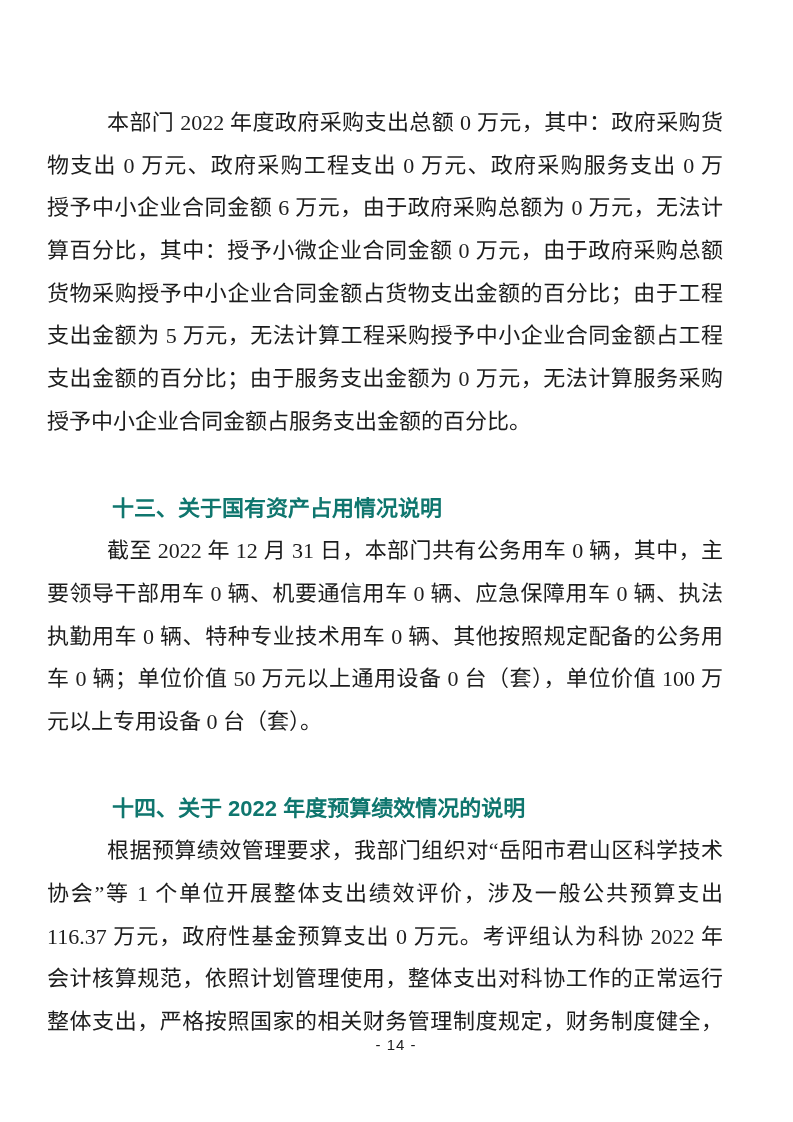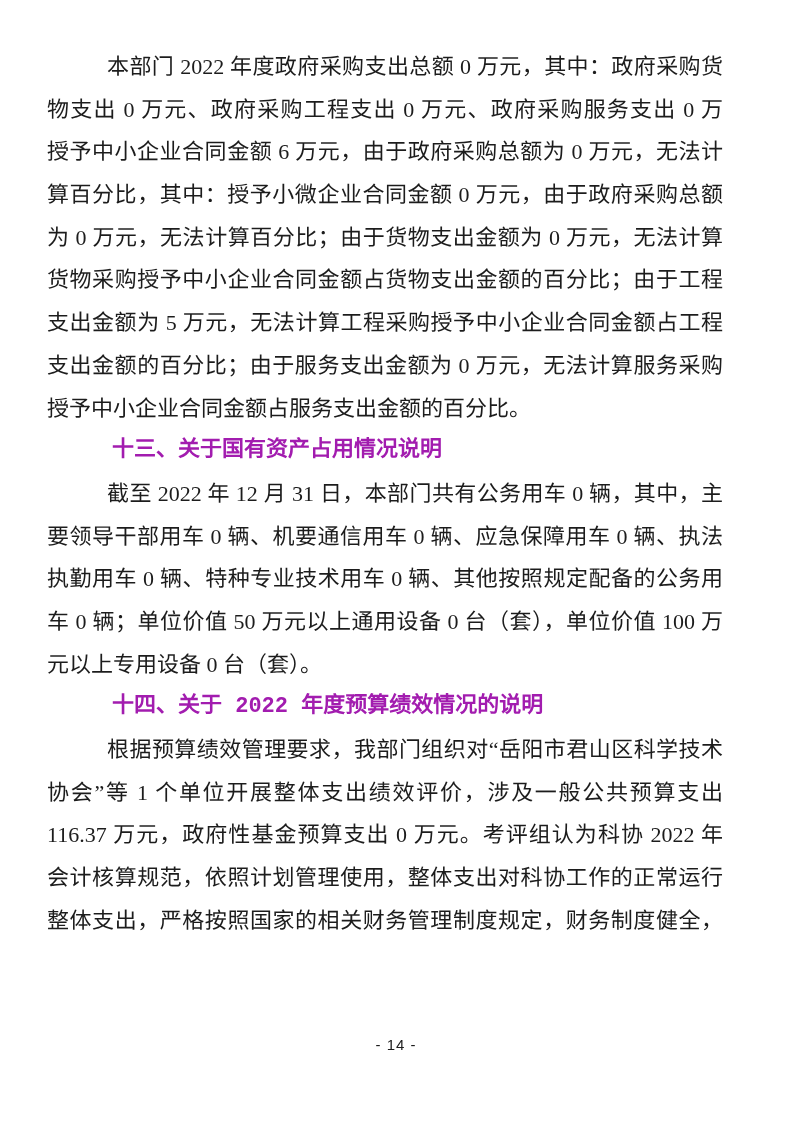--- a/index.html
+++ b/index.html
@@ -8,48 +8,49 @@
     width: 793px;
     height: 1122px;
     font-family: "Liberation Serif", "DejaVu Serif", serif;
     color: #1c1c1c;
     overflow: hidden;
   }
   .page {
     position: relative;
     width: 793px;
     height: 1122px;
-    padding: 46px 70px 0 47px;
+    padding: 102px 70px 0 47px;
     background: #ffffff;
   }
   .line {
     font-size: 22px;
     line-height: 42.7px;
     height: 42.7px;
     text-align: justify;
     text-align-last: justify;
     -moz-text-align-last: justify;
     overflow: hidden;
   }
   .line.first { text-indent: 60px; }
   .line.last {
     text-align: center;
     text-align-last: left;
     -moz-text-align-last: left;
   }
   .heading {
-    font-family: Liberation Mono, monospace;
+    font-family: Liberation Sans, sans-serif;
     font-weight: 700;
-    color: #a21caf;
+    color: #0f766e;
     font-size: 22px;
     line-height: 42.7px;
     height: 42.7px;
     padding-left: 65px;
     white-space: nowrap;
     overflow: hidden;
+    margin-top: 44px;
   }
   .footer {
     position: absolute;
     top: 1036px;
     left: 0;
     right: 1px;
     text-align: center;
     font-size: 15px;
     color: #1c1c1c;
     letter-spacing: 1px;
@@ -59,21 +60,20 @@
 </head>
 <body>
 
 <main class="page">
 
   <section>
     <div class="line first">本部门 2022 年度政府采购支出总额 0 万元，其中：政府采购货</div>
     <div class="line">物支出 0 万元、政府采购工程支出 0 万元、政府采购服务支出 0 万元。</div>
     <div class="line">授予中小企业合同金额 6 万元，由于政府采购总额为 0 万元，无法计</div>
     <div class="line">算百分比，其中：授予小微企业合同金额 0 万元，由于政府采购总额</div>
-    <div class="line">为 0 万元，无法计算百分比；由于货物支出金额为 0 万元，无法计算</div>
     <div class="line">货物采购授予中小企业合同金额占货物支出金额的百分比；由于工程</div>
     <div class="line">支出金额为 5 万元，无法计算工程采购授予中小企业合同金额占工程</div>
     <div class="line">支出金额的百分比；由于服务支出金额为 0 万元，无法计算服务采购</div>
     <div class="line last">授予中小企业合同金额占服务支出金额的百分比。</div>
   </section>
 
   <h2 class="heading">十三、关于国有资产占用情况说明</h2>
 
   <section>
     <div class="line first">截至 2022 年 12 月 31 日，本部门共有公务用车 0 辆，其中，主</div>

